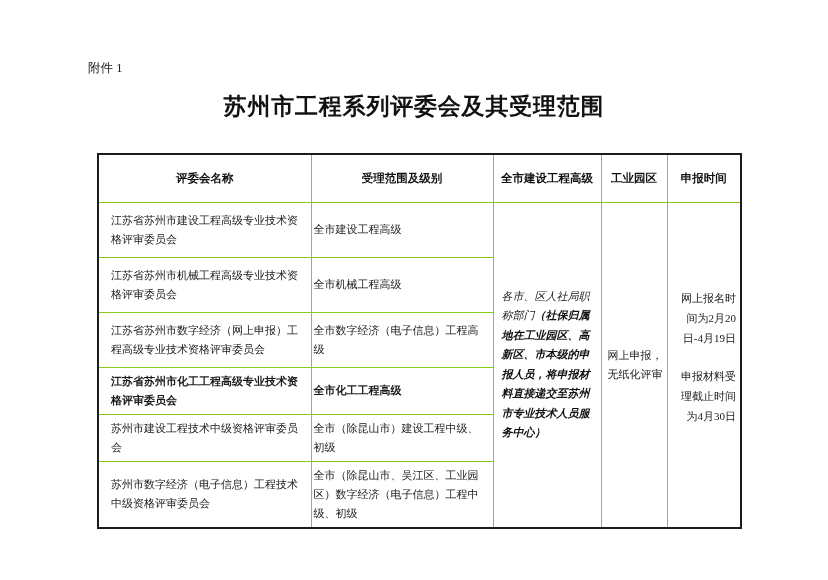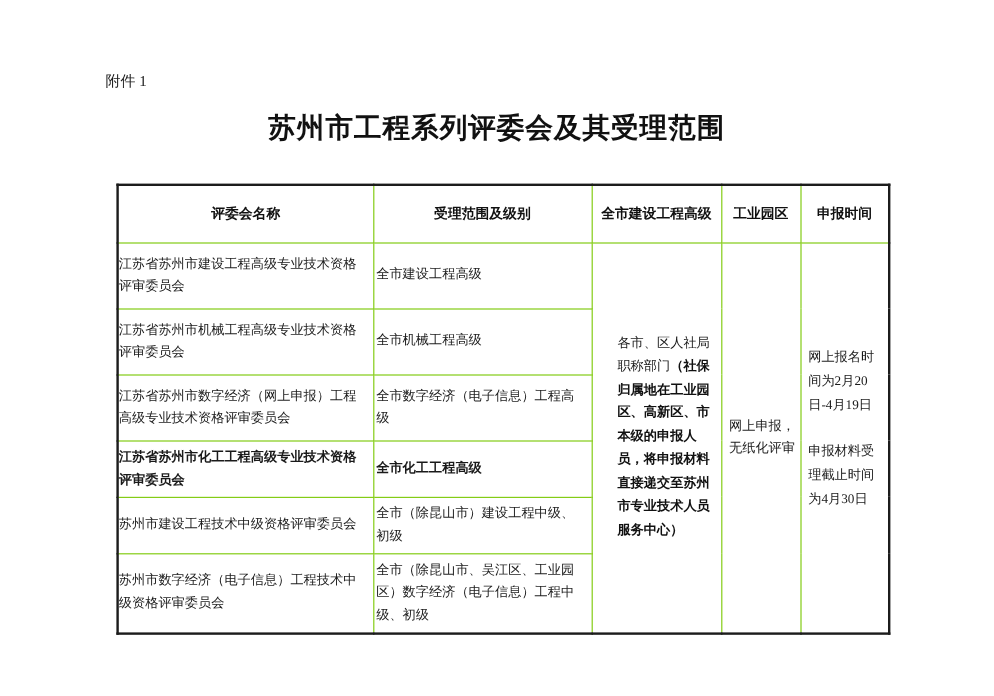--- a/index.html
+++ b/index.html
@@ -53,25 +53,25 @@
   }
   .committee-table th {
     font-family: "Liberation Sans", "DejaVu Sans", sans-serif;
     font-weight: 700;
     font-size: 11.5px;
     text-align: center;
     height: 48px;
     padding: 2px 2px;
     color: #111111;
   }
-  td.cell-name   { padding: 4px 6px 4px 0; line-height: 19px; }
+  td.cell-name   { padding: 4px 6px 4px 12px; line-height: 19px; }
   td.cell-scope  { padding: 4px 5px 4px 2px; line-height: 19px; }
-  td.cell-dept   { padding: 4px 5px 4px 21px; line-height: 19.5px; }
+  td.cell-dept   { padding: 4px 5px 4px 8px; line-height: 19.5px; font-style: italic; }
   td.cell-method { padding: 4px 4px 4px 6px; line-height: 19px; }
-  td.cell-time   { padding: 4px 4px 20px 6px; }
+  td.cell-time   { padding: 4px 4px 20px 6px; text-align: right; }
   td.cell-time p { margin: 0; line-height: 20px; }
   td.cell-time p + p { margin-top: 18px; }
   .bold-seg { font-weight: 700; color: #111111; }
   tr.r-tall  { height: 55px; }
   tr.r-mid   { height: 45px; }
   tr.r-short { height: 41px; font-weight: bold; }
   tr.r-last  { height: 52px; }
 </style>
 </head>
 <body>

